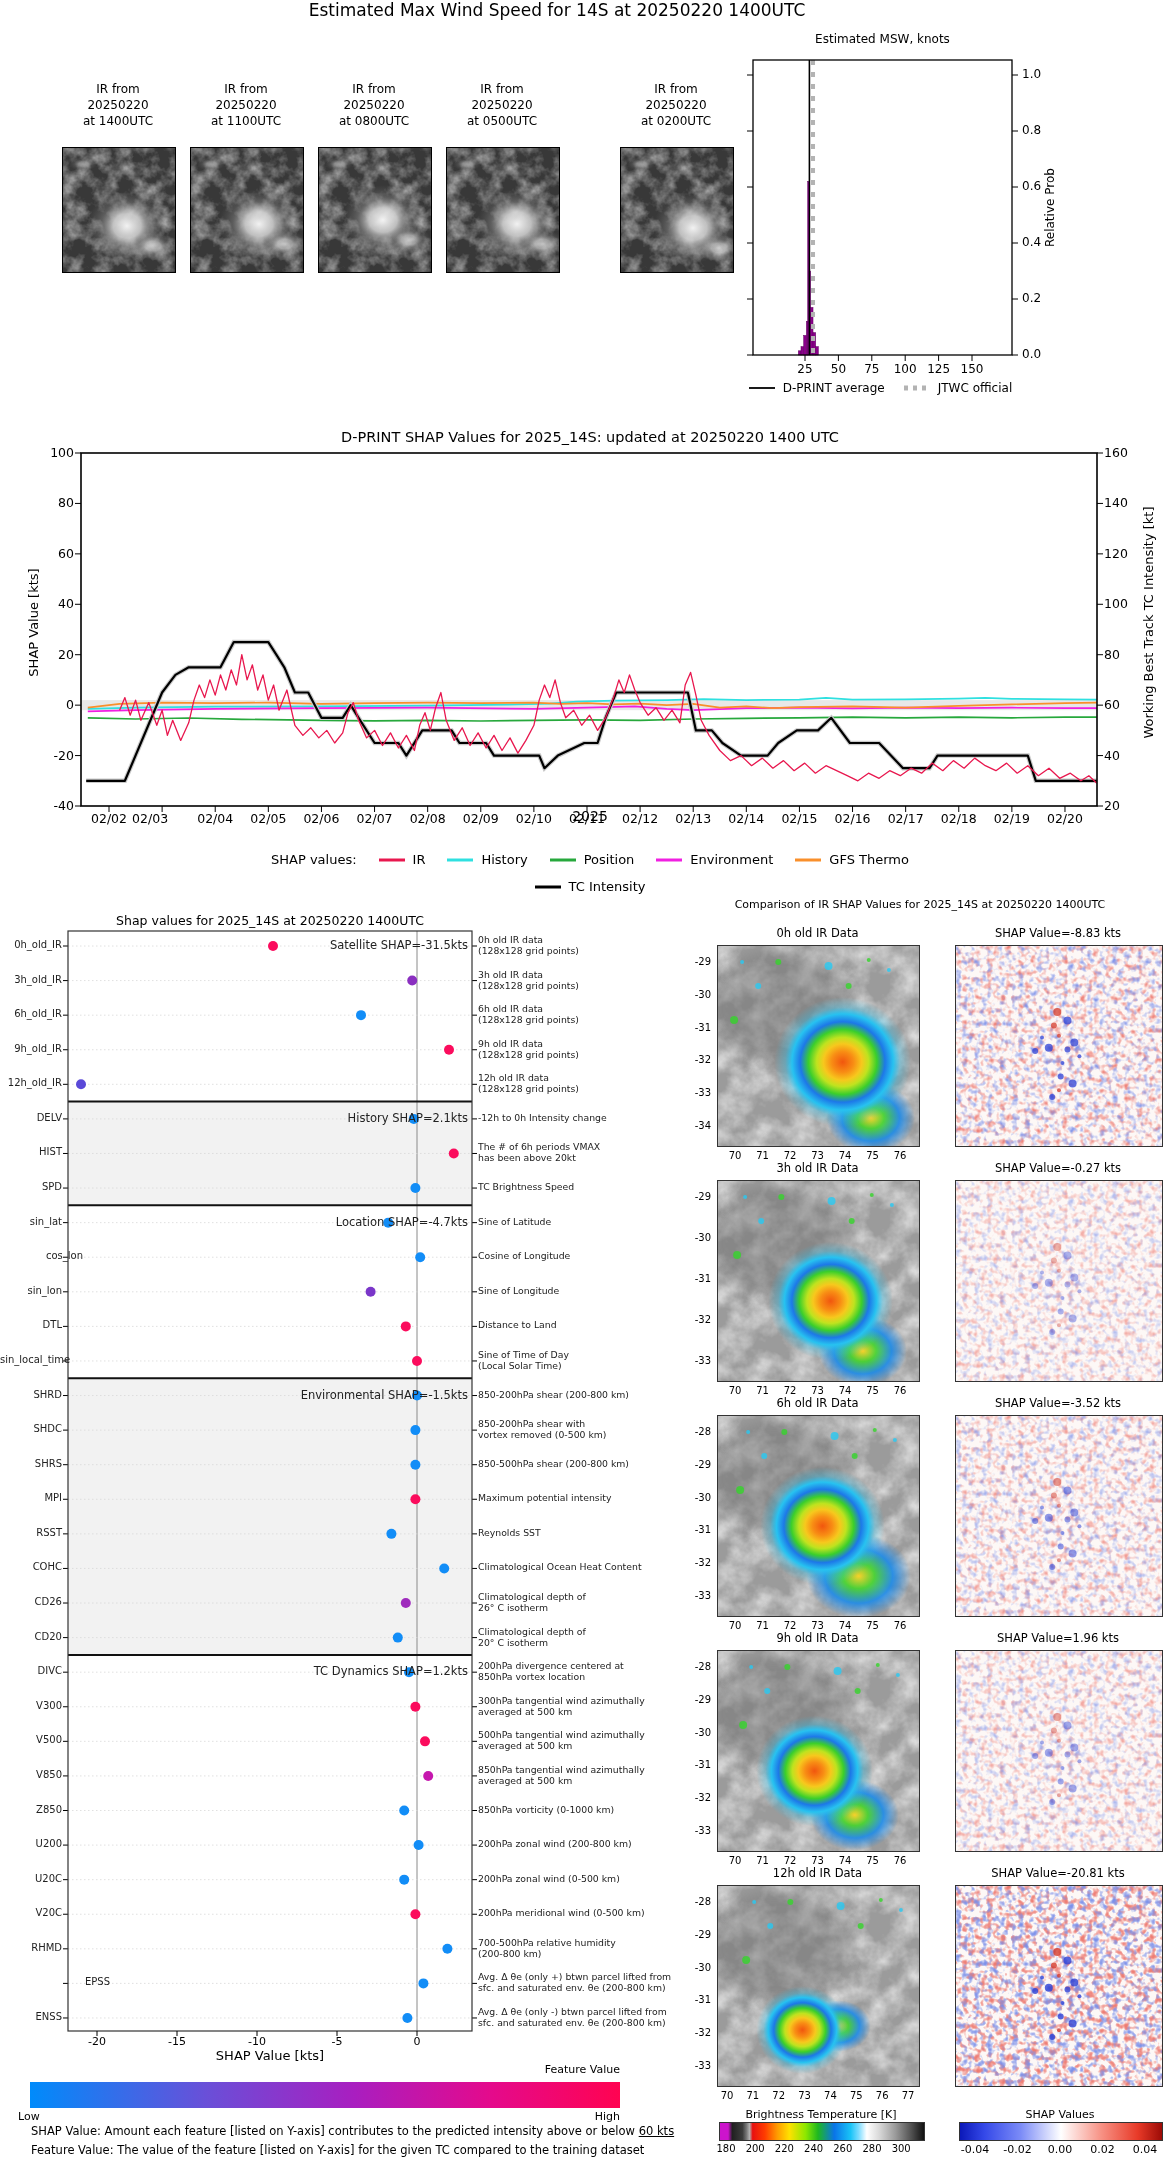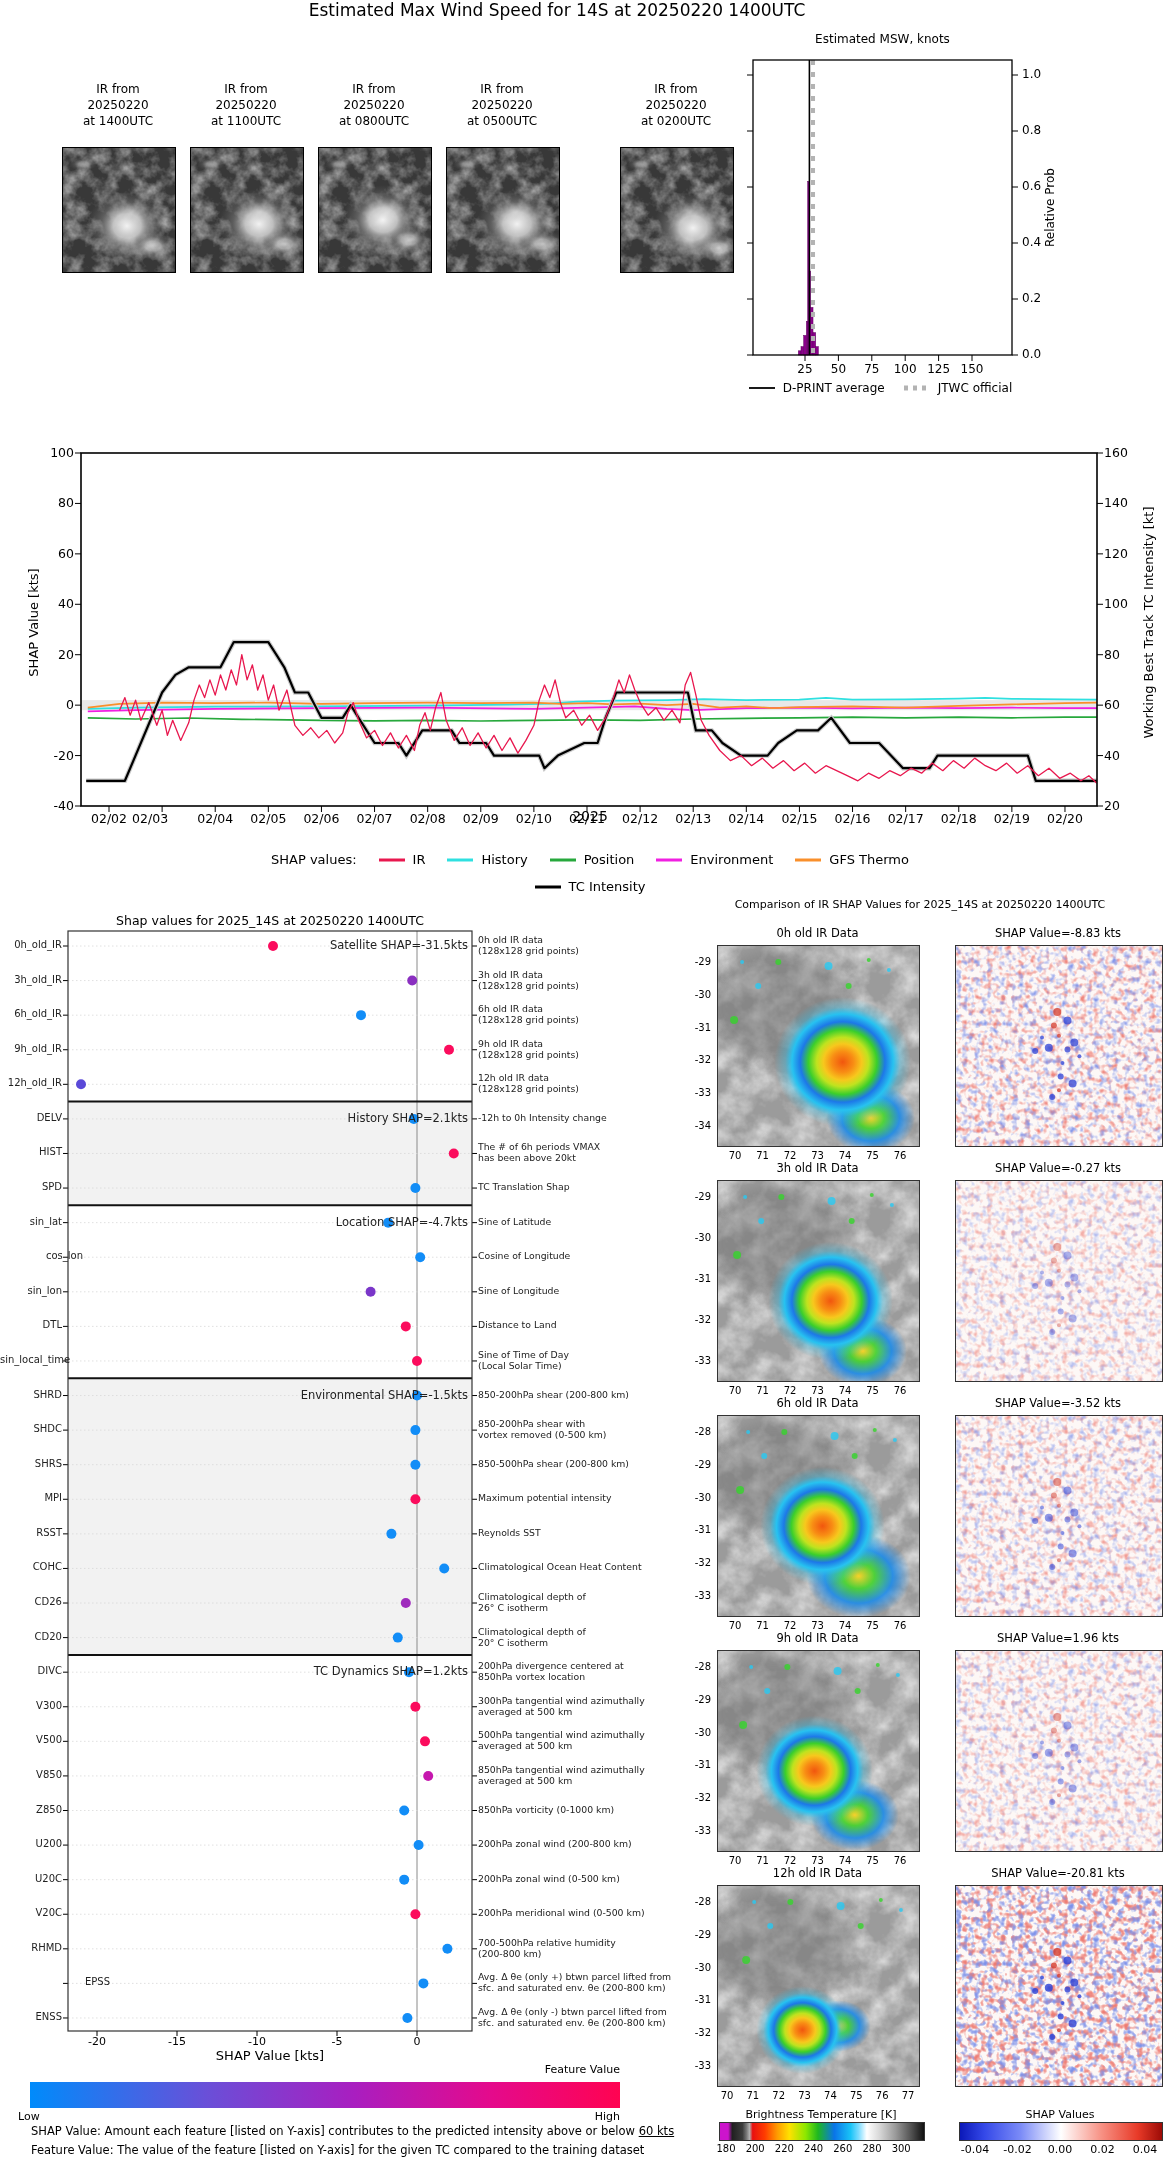--- a/index.html
+++ b/index.html
@@ -129,20 +129,21 @@
         <span>D-PRINT average</span>
       </span>
       <span style="display: inline-flex; align-items: center; gap: 7px;">
         <svg width="28" height="8">
           <line x1="1" y1="4" x2="27" y2="4" stroke="#b3b3b3" stroke-width="5" stroke-dasharray="4 5"></line>
         </svg>
         <span>JTWC official</span>
       </span>
     </div>
 
+  <div class="t ctr" style="left:82px;top:429px;width:1016px;font-size:14.5px;">D-PRINT SHAP Values for 2025_14S: updated at 20250220 1400 UTC</div>
   <div class="t vert" style="left:-32px;top:615px;width:130px;font-size:13px;text-align:center;">SHAP Value [kts]</div>
   <div class="t vert" style="left:1003px;top:615px;width:290px;font-size:13px;text-align:center;">Working Best Track TC Intensity [kt]</div>
   <div id="ts-host" class="panel" style="left:81px;top:453px;">
       <svg width="1016" height="353" style="overflow: visible;">
         <rect x="0" y="247.1012" width="1016" height="10.0856" fill="#e8e8e8"></rect>
         <path d="M6.8 255.9 L54.6 254.7 L134.2 253.7 L240.4 253.4 L346.7 252.6 L426.3 251.6 L468.8 250.6 L495.4 248.6 L532.5 247.6 L585.7 247.1 L622.8 246.1 L665.3 247.1 L718.4 246.6 L745.0 244.8 L771.5 246.6 L824.6 246.3 L877.8 245.6 L904.3 244.8 L930.9 245.8 L984.0 246.3 L1015.8 246.6 " fill="none" stroke="#2fe0e0" stroke-width="1.7" stroke-linejoin="round"></path>
         <path d="M6.8 264.8 L54.6 266.0 L107.7 265.0 L160.8 266.3 L240.4 267.3 L293.6 267.8 L346.7 267.3 L399.8 268.0 L452.9 267.3 L506.0 266.8 L559.1 267.3 L612.2 266.0 L665.3 265.3 L718.4 264.8 L771.5 264.2 L824.6 264.8 L877.8 264.2 L930.9 264.8 L984.0 264.2 L1015.8 264.2 " fill="none" stroke="#27a83c" stroke-width="1.7" stroke-linejoin="round"></path>
         <path d="M6.8 258.4 L54.6 257.2 L134.2 255.9 L240.4 255.2 L346.7 254.7 L452.9 255.9 L506.0 254.7 L553.8 253.4 L585.7 255.9 L612.2 257.2 L665.3 255.2 L718.4 254.7 L771.5 255.4 L824.6 254.7 L877.8 255.2 L930.9 254.7 L984.0 255.2 L1015.8 255.2 " fill="none" stroke="#f01fe1" stroke-width="1.7" stroke-linejoin="round"></path>
         <path d="M6.8 254.7 L38.6 250.9 L81.1 249.6 L134.2 250.1 L187.3 249.6 L240.4 250.9 L293.6 250.1 L346.7 249.6 L399.8 250.1 L452.9 249.6 L479.4 250.9 L506.0 250.1 L532.5 251.4 L559.1 250.6 L585.7 252.1 L612.2 250.9 L638.8 254.7 L665.3 253.4 L691.9 255.2 L718.4 254.2 L771.5 253.4 L824.6 254.7 L877.8 252.9 L930.9 251.4 L984.0 250.1 L1015.8 249.6 " fill="none" stroke="#f98f2b" stroke-width="1.7" stroke-linejoin="round"></path>
         <path d="M5.2 327.8 L43.9 327.8 L81.1 239.5 L94.4 221.9 L107.7 214.3 L139.5 214.3 L152.8 189.1 L187.3 189.1 L195.3 201.7 L203.3 214.3 L213.9 239.5 L227.2 239.5 L240.4 264.8 L261.7 264.8 L269.7 252.1 L277.6 264.8 L293.6 290.0 L317.4 290.0 L325.4 302.6 L341.3 277.4 L370.6 277.4 L378.5 290.0 L405.1 290.0 L413.0 302.6 L458.2 302.6 L463.5 315.2 L476.8 302.6 L503.3 290.0 L516.6 290.0 L524.6 264.8 L535.2 239.5 L606.9 239.5 L614.9 277.4 L630.8 277.4 L641.4 290.0 L660.0 302.6 L686.6 302.6 L697.2 290.0 L715.8 277.4 L737.0 277.4 L750.3 264.8 L768.9 290.0 L798.1 290.0 L822.0 315.2 L848.5 315.2 L856.5 302.6 L875.1 302.6 L946.8 302.6 L954.8 327.8 L1015.8 327.8 " fill="none" stroke="#c9c9c9" stroke-width="4.5"></path>
@@ -450,21 +451,21 @@
       <div style="position: absolute; left: 478px; top: 1112.9px; width: 200px; font-size: 9.3px; line-height: 1.18; color: rgb(34, 34, 34); white-space: normal;">
         <div>-12h to 0h Intensity change</div>
       </div>
       <div style="position: absolute; left: 0px; top: 1146.48px; width: 62px; text-align: right; font-size: 10px; color: rgb(34, 34, 34);">HIST</div>
       <div style="position: absolute; left: 478px; top: 1142.48px; width: 200px; font-size: 9.3px; line-height: 1.18; color: rgb(34, 34, 34); white-space: normal;">
         <div>The # of 6h periods VMAX</div>
         <div>has been above 20kt</div>
       </div>
       <div style="position: absolute; left: 0px; top: 1181.06px; width: 62px; text-align: right; font-size: 10px; color: rgb(34, 34, 34);">SPD</div>
       <div style="position: absolute; left: 478px; top: 1182.06px; width: 200px; font-size: 9.3px; line-height: 1.18; color: rgb(34, 34, 34); white-space: normal;">
-        <div>TC Translation Shap</div>
+        <div>TC Brightness Speed</div>
       </div>
       <div style="position: absolute; left: 0px; top: 1215.64px; width: 62px; text-align: right; font-size: 10px; color: rgb(34, 34, 34);">sin_lat</div>
       <div style="position: absolute; left: 478px; top: 1216.64px; width: 200px; font-size: 9.3px; line-height: 1.18; color: rgb(34, 34, 34); white-space: normal;">
         <div>Sine of Latitude</div>
       </div>
       <div style="position: absolute; left: 0px; top: 1250.22px; width: 62px; text-align: right; font-size: 10px; color: rgb(34, 34, 34); margin-left: 21px;">cos_lon</div>
       <div style="position: absolute; left: 478px; top: 1251.22px; width: 200px; font-size: 9.3px; line-height: 1.18; color: rgb(34, 34, 34); white-space: normal;">
         <div>Cosine of Longitude</div>
       </div>
       <div style="position: absolute; left: 0px; top: 1284.8px; width: 62px; text-align: right; font-size: 10px; color: rgb(34, 34, 34);">sin_lon</div>

